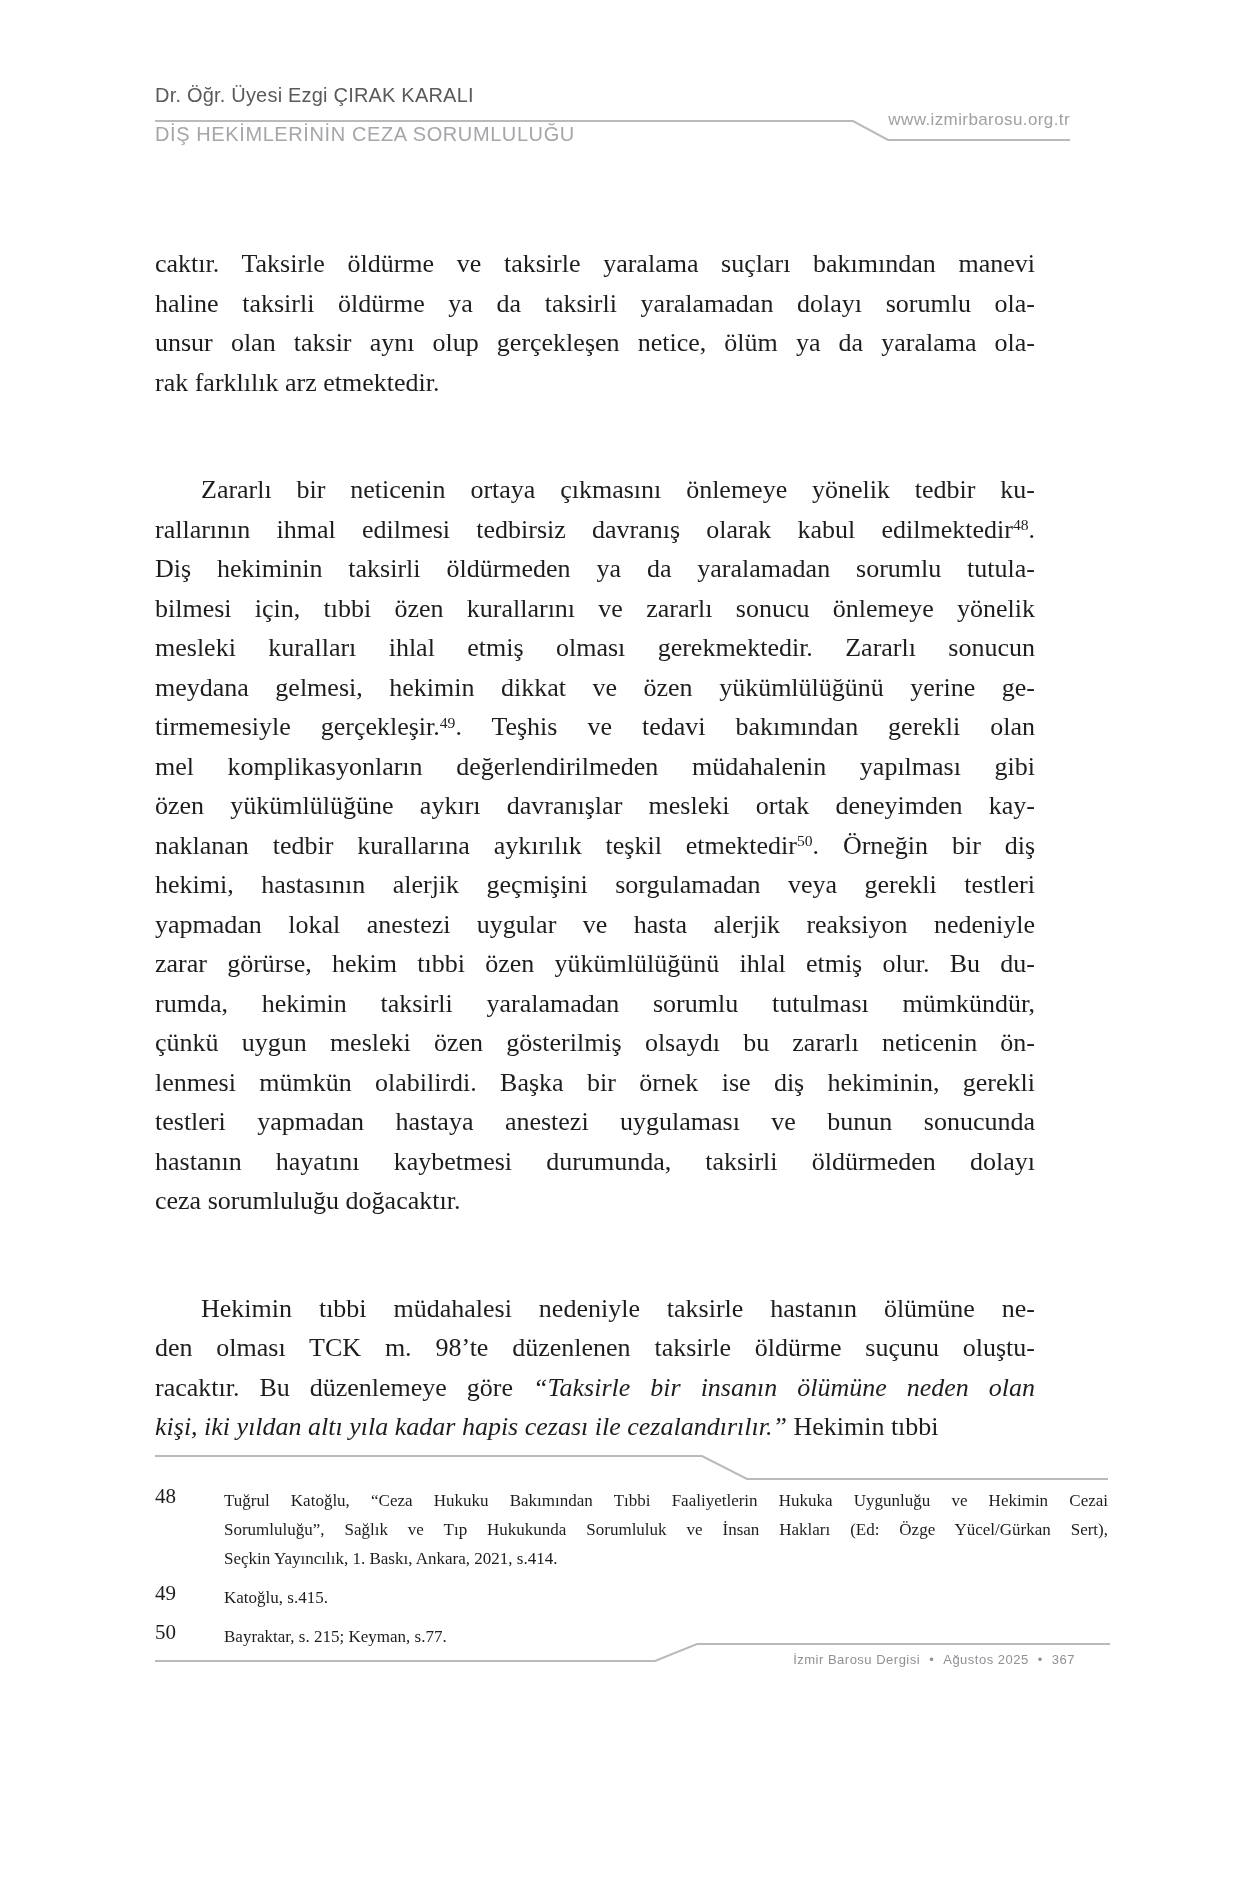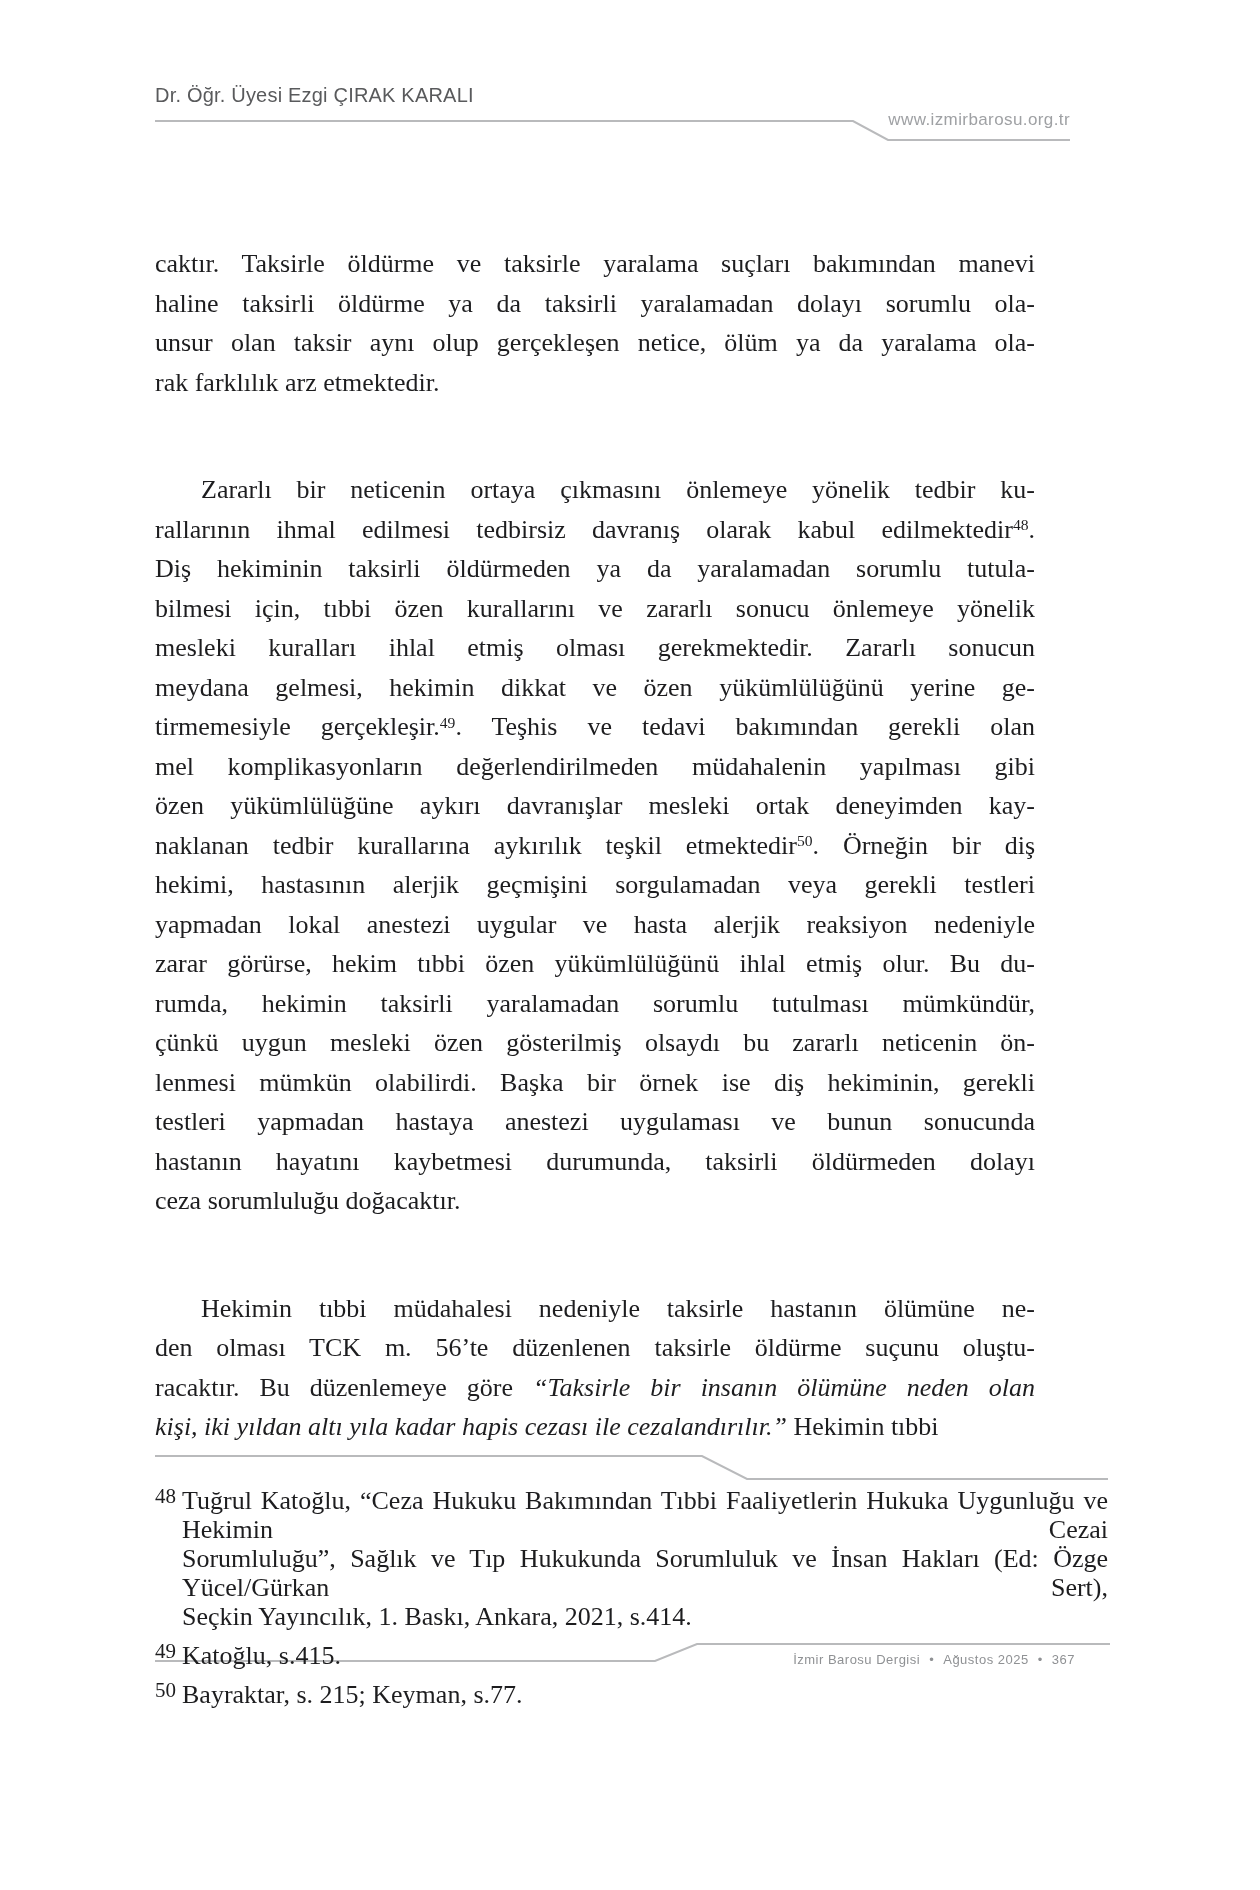--- a/index.html
+++ b/index.html
@@ -59,38 +59,39 @@
   }
   .fn{display:flex;align-items:flex-start;}
   .fn + .fn{margin-top:10px;}
   .fn-num{
     flex:0 0 27px;width:27px;
     font-size:21px;line-height:29px;
     position:relative;top:-4px;
   }
   .fn-lines{flex:1;min-width:0;}
   .fn-lines .line{
-    font-size:26px;line-height:29px;
+    font-size:17px;line-height:29px;margin-left:42px;
   }
   
   .page-footer-text{
     position:absolute;right:185px;top:1652px;
     font-family:"Liberation Sans","DejaVu Sans",sans-serif;
     font-size:13px;color:#8f9194;letter-spacing:.5px;
     white-space:nowrap;
   }
   .page-footer-text .bullet{margin:0 9px;}
 </style>
 </head>
 <body>
 
 <div class="page">
 
   <div class="author">Dr. Öğr. Üyesi Ezgi ÇIRAK KARALI</div>
 
+  <div class="article-title">DİŞ HEKİMLERİNİN CEZA SORUMLULUĞU</div>
 
   <div class="site-url">www.izmirbarosu.org.tr</div>
 
   <svg class="rules-overlay" width="1260" height="1890" viewBox="0 0 1260 1890">
     <polyline points="155,121 853,121 888,140 1070,140" fill="none" stroke="#b9babc" stroke-width="2"></polyline>
     <polyline points="155,1456 702,1456 747,1479 1108,1479" fill="none" stroke="#b9babc" stroke-width="2"></polyline>
     <polyline points="155,1661 655,1661 697,1644 1110,1644" fill="none" stroke="#b9babc" stroke-width="2"></polyline>
   </svg>
 
   <main id="article-body" class="article-body">
@@ -116,21 +117,21 @@
         <div class="line">zarar görürse, hekim tıbbi özen yükümlülüğünü ihlal etmiş olur. Bu du-</div>
         <div class="line">rumda, hekimin taksirli yaralamadan sorumlu tutulması mümkündür,</div>
         <div class="line">çünkü uygun mesleki özen gösterilmiş olsaydı bu zararlı neticenin ön-</div>
         <div class="line">lenmesi mümkün olabilirdi. Başka bir örnek ise diş hekiminin, gerekli</div>
         <div class="line">testleri yapmadan hastaya anestezi uygulaması ve bunun sonucunda</div>
         <div class="line">hastanın hayatını kaybetmesi durumunda, taksirli öldürmeden dolayı</div>
         <div class="line last">ceza sorumluluğu doğacaktır.</div>
       </div>
       <div class="para indent">
         <div class="line">Hekimin tıbbi müdahalesi nedeniyle taksirle hastanın ölümüne ne-</div>
-        <div class="line">den olması TCK m. 56’te düzenlenen taksirle öldürme suçunu oluştu-</div>
+        <div class="line">den olması TCK m. 98’te düzenlenen taksirle öldürme suçunu oluştu-</div>
         <div class="line">racaktır. Bu düzenlemeye göre <i>“Taksirle bir insanın ölümüne neden olan</i></div>
         <div class="line last"><i>kişi, iki yıldan altı yıla kadar hapis cezası ile cezalandırılır.”</i> Hekimin tıbbi</div>
       </div>
     </main>
 
   <section id="footnotes" class="footnotes">
       <div class="fn">
         <span class="fn-num">48</span>
         <div class="fn-lines">
           <div class="line">Tuğrul Katoğlu, “Ceza Hukuku Bakımından Tıbbi Faaliyetlerin Hukuka Uygunluğu ve Hekimin Cezai</div>

